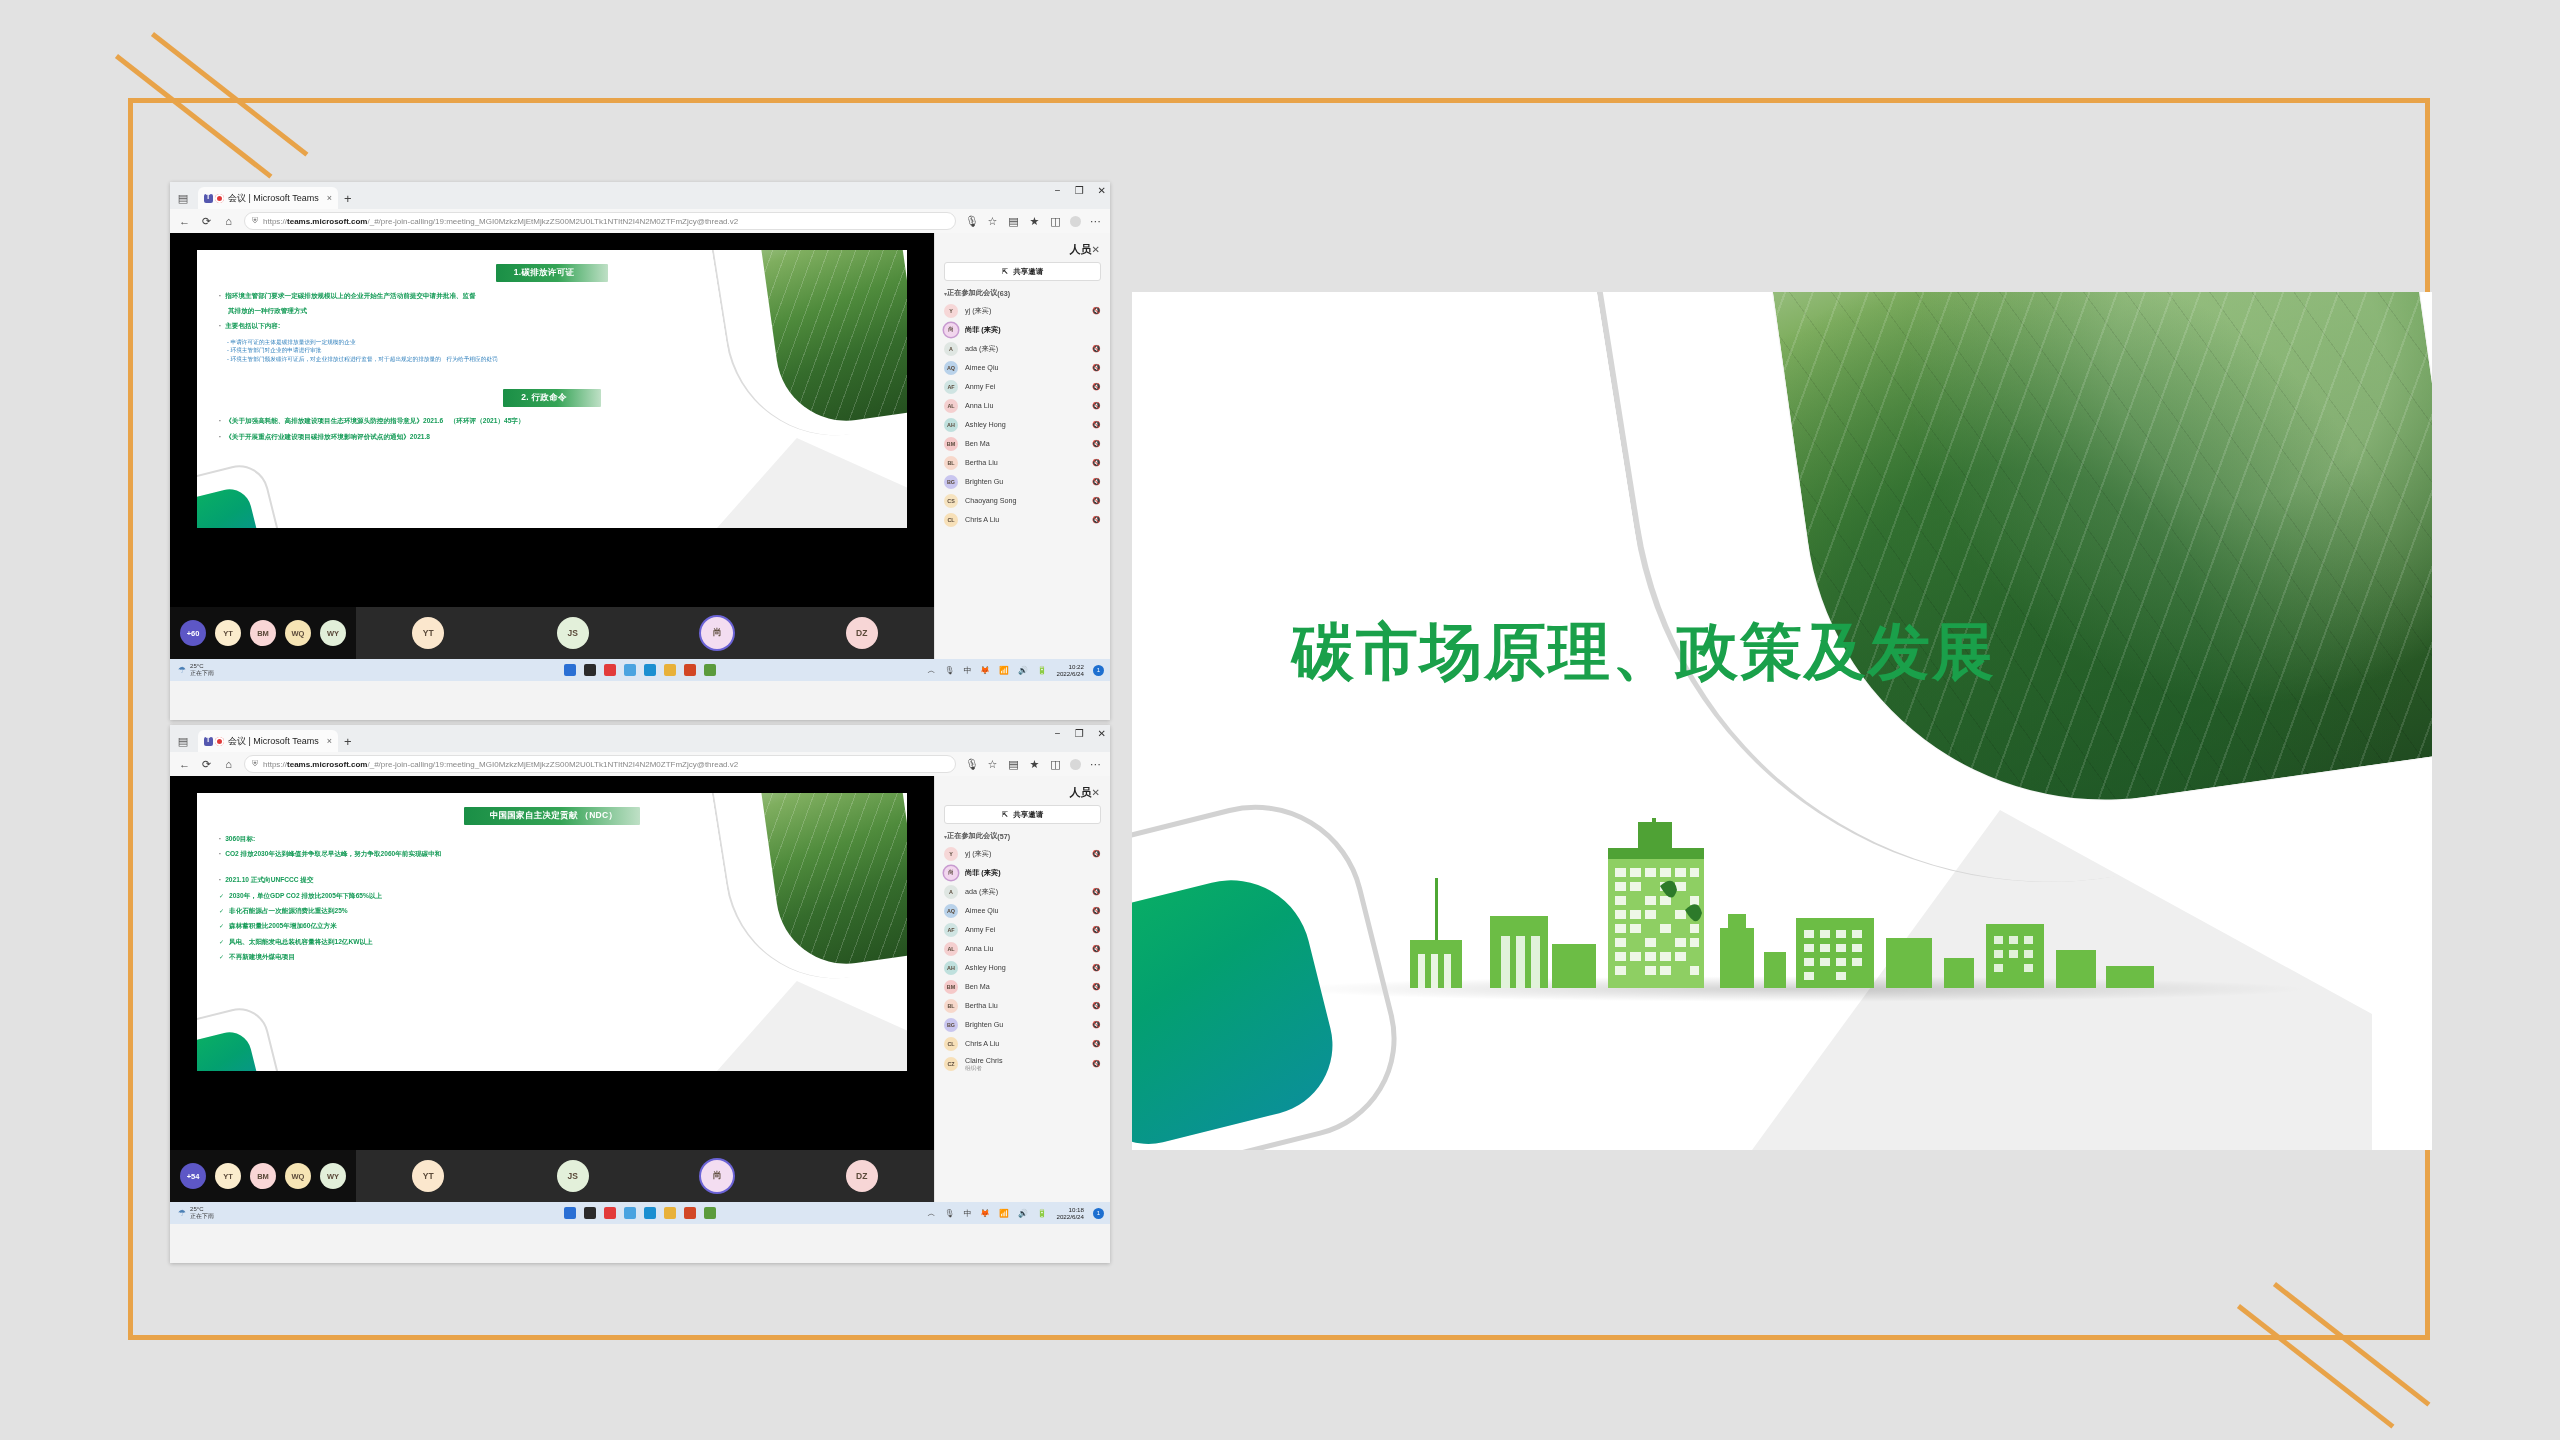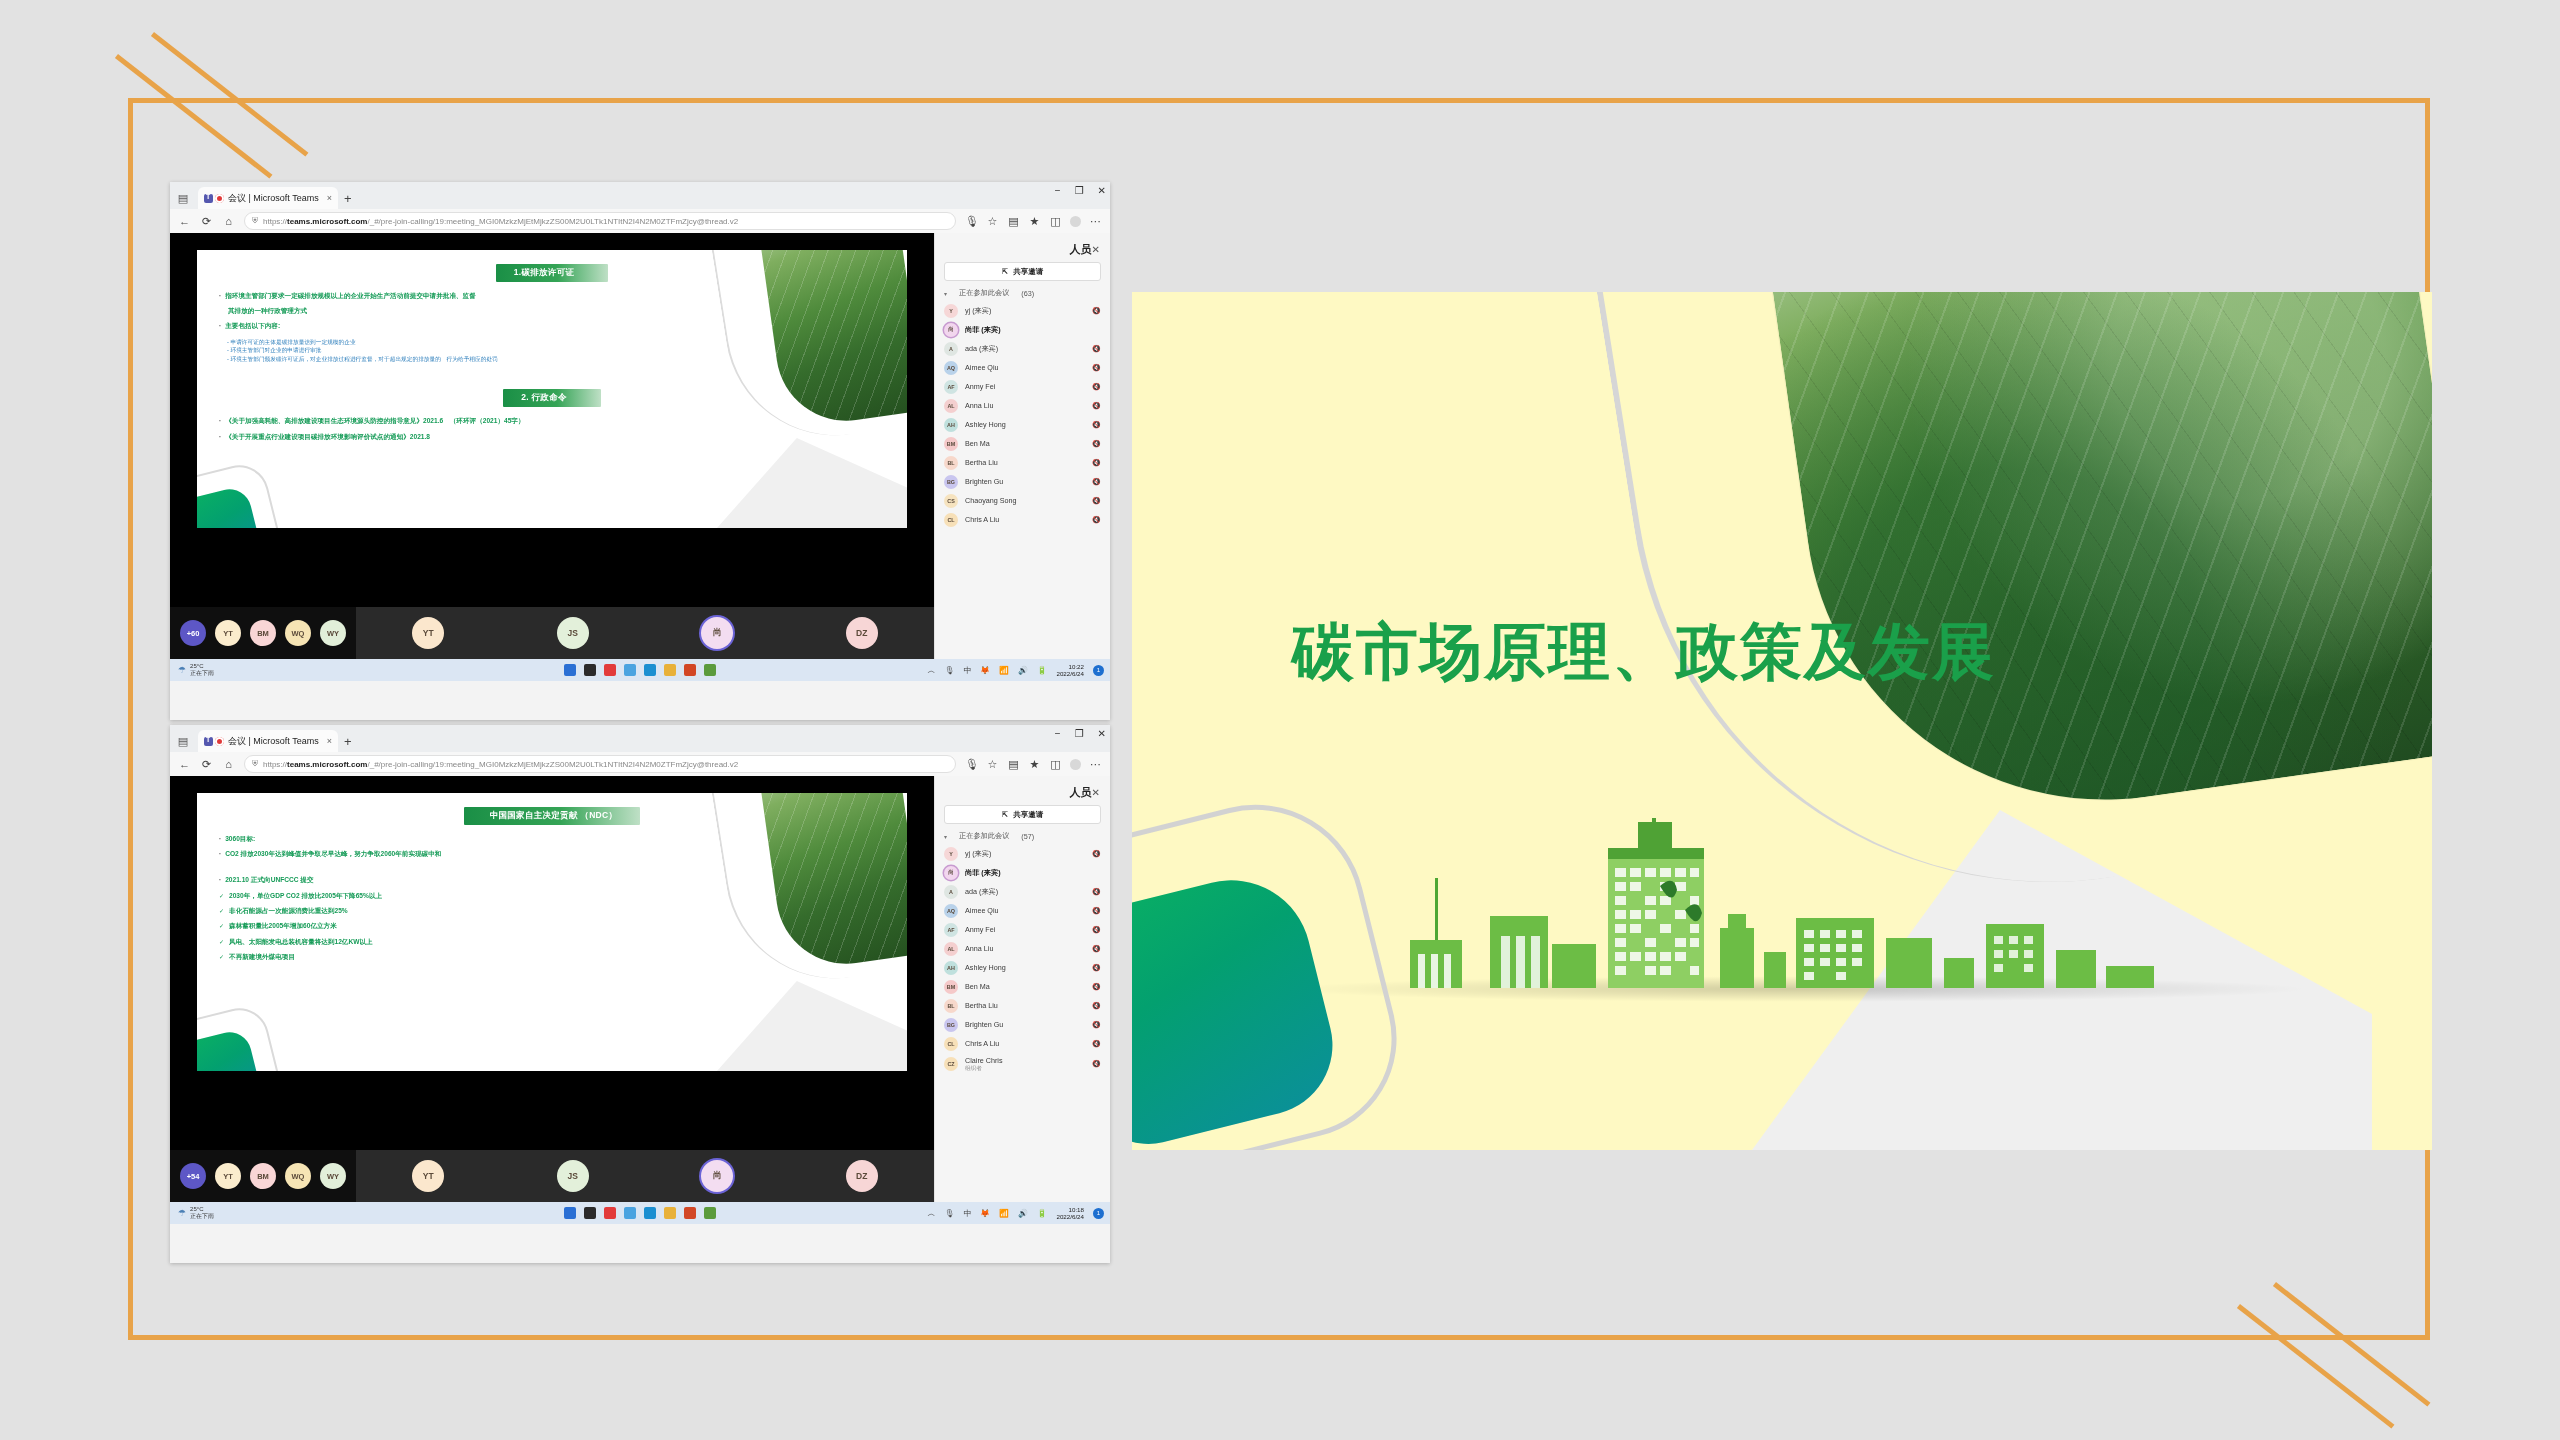--- a/index.html
+++ b/index.html
@@ -21,21 +21,21 @@
   .corner-lines{position:absolute;width:230px;height:180px;pointer-events:none;}
   .corner-lines.tl{left:108px;top:8px;}
   .corner-lines.br{left:2230px;top:1258px;}
   .corner-lines .dl{
     position:absolute;height:5px;background:#e8a349;transform-origin:0 0;
   }
 
   
   #ppt-slide{
     position:absolute;left:1132px;top:292px;width:1300px;height:858px;
-    background:#fef9c3;overflow:hidden;
+    background:#ffffff;overflow:hidden;
   }
   #slide-photo{
     position:absolute;right:-10px;top:-135px;width:640px;height:640px;
     border-radius:0 0 0 300px;
     background:
       radial-gradient(circle at 30% 75%, rgba(28,92,40,.55) 0 28%, rgba(0,0,0,0) 60%),
       radial-gradient(circle at 72% 35%, rgba(170,205,150,.65) 0 22%, rgba(0,0,0,0) 55%),
       linear-gradient(168deg,#bcd6ad 0%,#7fae5f 18%,#4f8b3c 42%,#356c2c 64%,#2a5b26 82%,#1f4a20 100%);
     transform:rotate(-8deg);
     box-shadow:0 0 0 1px rgba(0,0,0,.04);
@@ -176,21 +176,21 @@
   .pill.ring{box-shadow:0 0 0 2px #6b63d6;}
 
   .people{width:175px;background:#f5f5f5;border-left:1px solid #e2e2e2;display:flex;flex-direction:column;}
   .people-hd{display:flex;align-items:center;justify-content:flex-end;padding:9px 10px 5px;}
   .people-title{font-size:11px;font-weight:bold;color:#222;}
   .people-x{font-size:10px;color:#555;}
   .share-btn{
     margin:0 9px;height:17px;background:#fff;border:1px solid #dcdcdc;border-radius:3px;
     display:flex;align-items:center;justify-content:center;gap:5px;font-size:7.5px;font-weight:bold;color:#222;
   }
-  .section-row{display:flex;align-items:center;gap:12px;padding:7px 9px 3px;font-size:7.2px;color:#555;}
+  .section-row{display:flex;align-items:center;gap:0;padding:7px 9px 3px;font-size:7.2px;color:#555;font-weight:bold;}
   .caret{font-size:6px;color:#777;}
   .plist{flex:1;overflow:hidden;}
   .prow{display:flex;align-items:center;gap:7px;padding:2.5px 9px;}
   .pav{width:14px;height:14px;border-radius:50%;display:flex;align-items:center;justify-content:center;
        font-size:5.4px;font-weight:bold;color:#5a4a3c;flex:0 0 auto;}
   .pav.ring{box-shadow:0 0 0 1.5px #c79ad0;}
   .pname{flex:1;font-size:7.2px;color:#3a3a3a;white-space:nowrap;overflow:hidden;}
   .pname.bold{font-weight:bold;color:#111;}
   .psub{font-size:5.6px;color:#888;}
   .pmic{font-size:7px;color:#8a8a8a;}

